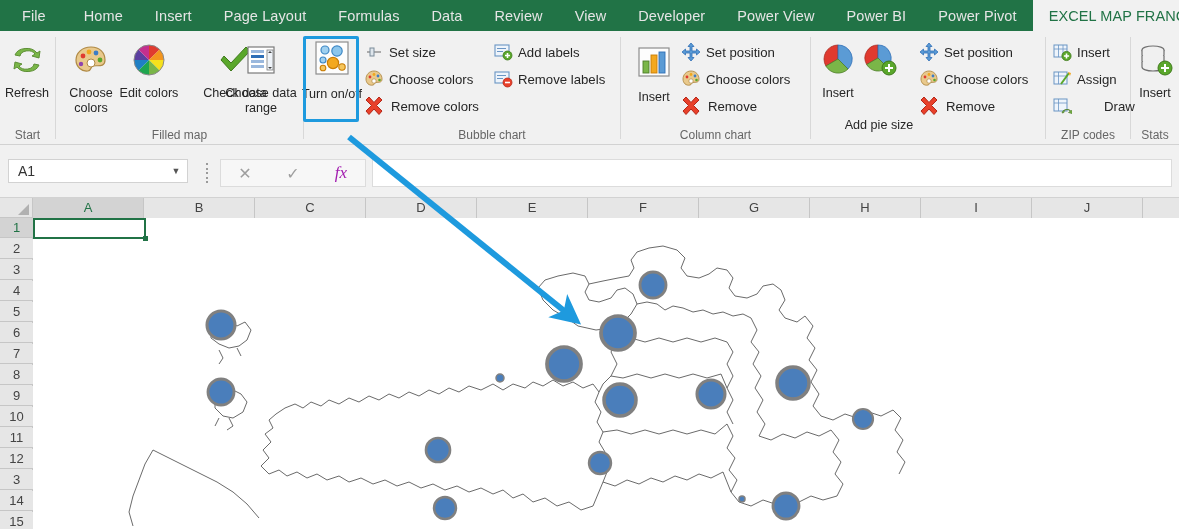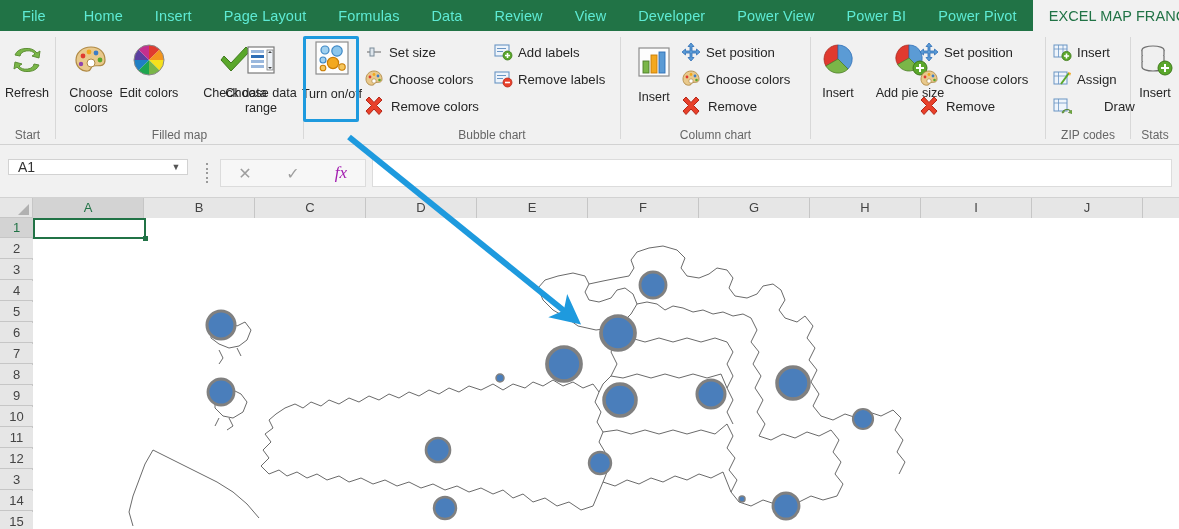--- a/index.html
+++ b/index.html
@@ -13,21 +13,21 @@
   }
   #app { position:relative; width:1179px; height:529px; }
 
   
   .tabbar {
     position:absolute; left:0; top:0; width:1179px; height:31px;
     background:#217346; display:flex; align-items:stretch;
   }
   .tab {
     display:flex; align-items:center; justify-content:center;
-    color:#5eead4; font-size:14.5px; padding:0 16px;
+    color:#e5e5e5; font-size:14.5px; padding:0 16px;
     white-space:nowrap; cursor:pointer; letter-spacing:.1px;
   }
   .tab:first-child { padding-left:22px; padding-right:22px; }
   .tab.active {
     background:#f1f1f1; color:#217346;
   }
 
   
   .ribbon {
     position:absolute; left:0; top:31px; width:1179px; height:114px;
@@ -67,21 +67,21 @@
     position:absolute; border:3px solid #1e9ade; border-radius:2px;
     pointer-events:none;
   }
 
   
   .fbar {
     position:absolute; left:0; top:145px; width:1179px; height:53px;
     background:#f1f1f1; border-bottom:1px solid #d2d2d2;
   }
   .namebox {
-    position:absolute; left:8px; top:159px; width:180px; height:16px;
+    position:absolute; left:8px; top:159px; width:180px; height:24px;
     background:#fff; border:1px solid #d2d2d2; display:flex; align-items:center;
   }
   .namebox .nbtext { font-size:14px; color:#333; padding-left:9px; flex:1; }
   .namebox .nbarrow { width:22px; text-align:center; font-size:9px; color:#555; }
   .vdots {
     position:absolute; left:203px; top:163px; width:8px; height:20px;
     display:flex; flex-direction:column; justify-content:space-between;
     align-items:center;
   }
   .vdots i { width:2px; height:2px; background:#9a9a9a; display:block; }
@@ -385,21 +385,21 @@
             <g transform="translate(19,18)">
               <path d="M0 0 L0 -14 A14 14 0 0 0 -12.1 7 Z" fill="#e03a2f" stroke="#a82a20" stroke-width=".8"></path>
               <path d="M0 0 L0 -14 A14 14 0 0 1 10 10 Z" fill="#5b9bd5" stroke="#2e6fb7" stroke-width=".8"></path>
               <path d="M0 0 L10 10 A14 14 0 0 1 -12.1 7 Z" fill="#7ab648" stroke="#4e7d2a" stroke-width=".8"></path>
             </g>
           </svg>
         </span>
         <span class="cap">Insert</span>
       </div>
 
-      <div class="bigbtn" style="left:68px;top:6px;">
+      <div class="bigbtn" style="left:37px;top:6px;gap:32px;">
         <span class="ic">
           <svg width="38" height="38" viewBox="0 0 38 38">
             <g transform="translate(18,17)">
               <path d="M0 0 L0 -13 A13 13 0 0 0 -11.3 6.5 Z" fill="#e03a2f" stroke="#a82a20" stroke-width=".8"></path>
               <path d="M0 0 L0 -13 A13 13 0 0 1 9.2 9.2 Z" fill="#5b9bd5" stroke="#2e6fb7" stroke-width=".8"></path>
               <path d="M0 0 L9.2 9.2 A13 13 0 0 1 -11.3 6.5 Z" fill="#7ab648" stroke="#4e7d2a" stroke-width=".8"></path>
             </g>
             <circle cx="29" cy="27" r="7" fill="#5aa72b" stroke="#3f7a1c" stroke-width="1"></circle>
             <path d="M29 23 v8 M25 27 h8" stroke="#fff" stroke-width="2"></path>
           </svg>

